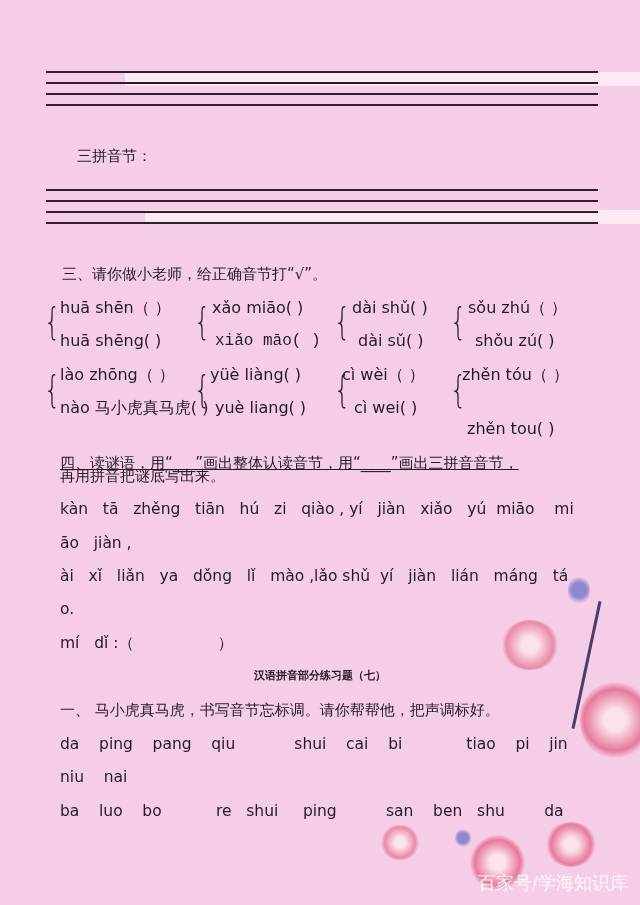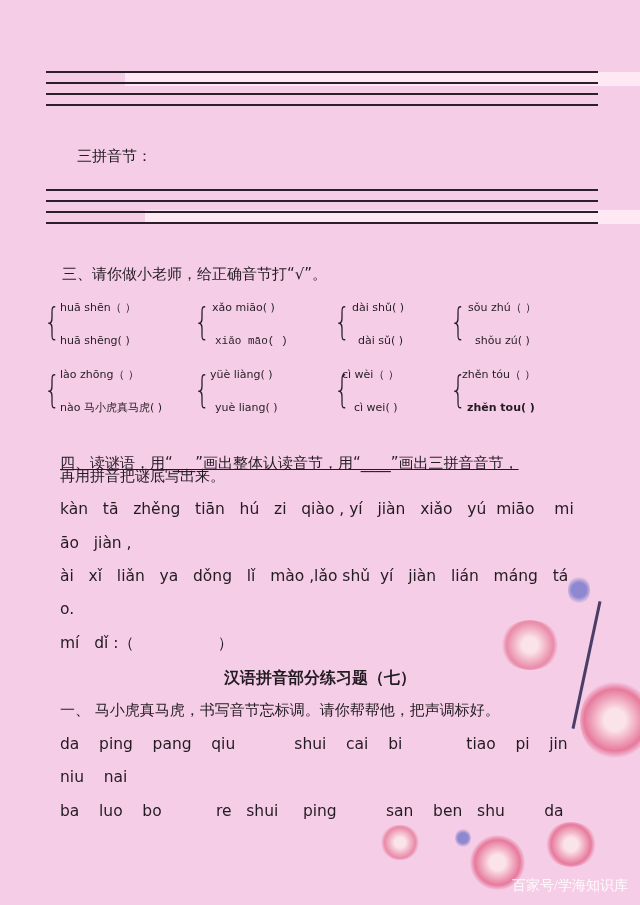--- a/index.html
+++ b/index.html
@@ -4,26 +4,26 @@
 <style>
   html, body { margin:0; padding:0; }
   body {
     width:640px; height:905px; overflow:hidden; position:relative;
     background:#f5cde6;
     font-family:"DejaVu Sans", "Liberation Sans", sans-serif;
     color:#231b22;
   }
   .stripe { position:absolute; height:14px; background:rgba(255,240,248,0.75); }
   .rule { position:absolute; left:46px; width:552px; height:2px; background:#2a1f2a; }
-  .t { position:absolute; font-size:11px; white-space:nowrap; line-height:18px; }
+  .t { position:absolute; font-size:16px; white-space:nowrap; line-height:18px; }
   .cn { font-size:15px; }
   .brace { position:absolute; font-size:38px; line-height:38px; font-weight:300; color:#2a1f2a; transform:scaleX(0.7); }
   .row { position:absolute; left:60px; font-size:15.5px; white-space:pre; line-height:18px; }
-  .title { position:absolute; left:0; width:640px; text-align:center; top:668px; font-weight:bold; font-size:16px; }
-  .watermark { position:absolute; right:12px; bottom:10px; color:rgba(255,255,255,0.9); font-size:14px;font-family:Liberation Serif, serif; }
+  .title { position:absolute; left:0; width:640px; text-align:center; top:668px; font-weight:bold; font-size:11px; }
+  .watermark { position:absolute; right:12px; bottom:10px; color:rgba(255,255,255,0.9); font-size:18px; }
   .flower { position:absolute; border-radius:50%; }
 </style>
 </head>
 <body>
 
 <div class="stripe" style="left:125px;top:72px;width:515px;"></div>
 <div class="stripe" style="left:145px;top:210px;width:495px;"></div>
 
 <div class="rule" style="top:71px;"></div>
 <div class="rule" style="top:82px;"></div>
@@ -62,21 +62,21 @@
 <div class="brace" style="left:190px;top:370px;">{</div>
 <div class="t" style="left:210px;top:366px;">yüè  liàng(     )</div>
 <div class="t" style="left:215px;top:399px;">yuè  liang(       )</div>
 
 <div class="brace" style="left:330px;top:370px;">{</div>
 <div class="t" style="left:342px;top:366px;">cì  wèi（      ）</div>
 <div class="t" style="left:354px;top:399px;">cì  wei(       )</div>
 
 <div class="brace" style="left:446px;top:370px;">{</div>
 <div class="t" style="left:462px;top:366px;">zhěn tóu（      ）</div>
-<div class="t" style="left:467px;top:399px;font-weight:bold;">zhěn tou(       )</div>
+<div class="t" style="left:467px;top:420px;">zhěn tou(       )</div>
 
 <div class="t cn" style="left:60px;top:454px;text-decoration:underline;">四、读谜语，用“___”画出整体认读音节，用“____”画出三拼音音节，</div>
 <div class="t cn" style="left:60px;top:467px;">再用拼音把谜底写出来。</div>
 <div class="row" style="top:500px;">kàn   tā   zhěng   tiān   hú   zi   qiào , yí   jiàn   xiǎo   yú  miāo    mi</div>
 <div class="row" style="top:534px;">āo   jiàn ,</div>
 <div class="row" style="top:567px;">ài   xǐ   liǎn   ya   dǒng   lǐ   mào ,lǎo shǔ  yí   jiàn   lián   máng   tá</div>
 <div class="row" style="top:600px;">o.</div>
 <div class="row" style="top:634px;">mí   dǐ :（                 ）</div>
 
 <div class="title">汉语拼音部分练习题（七）</div>

